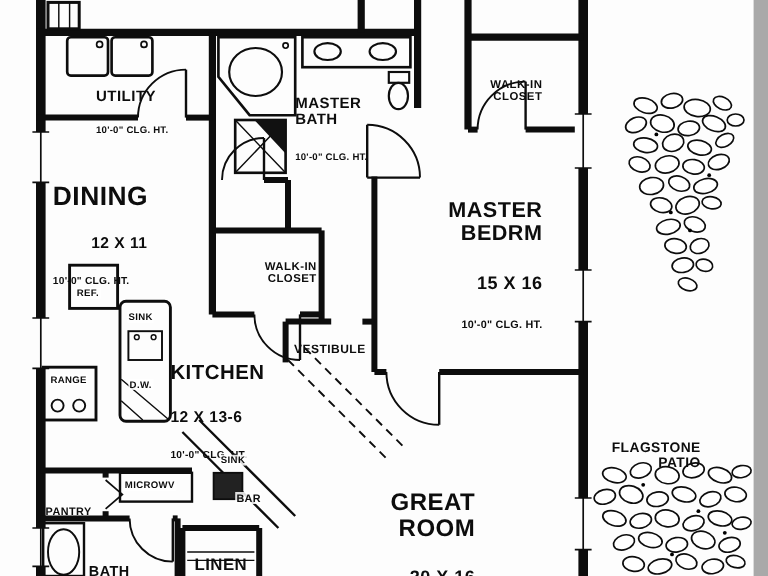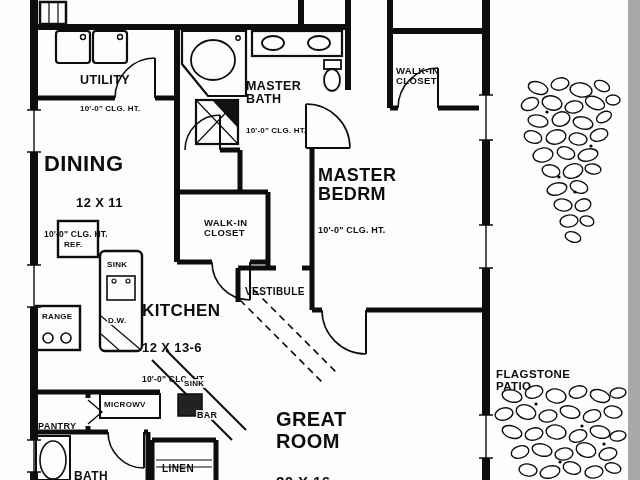--- a/index.html
+++ b/index.html
@@ -3,21 +3,21 @@
 <meta charset="utf-8">
 <style>
   html,body{margin:0;padding:0;background:#ffffff;}
   #plan{position:relative;width:640px;height:480px;background:#fdfdfd;overflow:hidden;
         font-family:"Liberation Sans",sans-serif;color:#111;}
   #linework{position:absolute;left:0;top:0;}
   .lbl{position:absolute;font-weight:bold;color:#0d0d0d;line-height:1.1;white-space:pre-line;}
   .rn{white-space:pre-line;letter-spacing:0.4px;}
   .rd{white-space:pre-line;letter-spacing:0.4px;}
   .rc{white-space:pre-line;letter-spacing:0.2px;}
-  .center{text-align:left;}
+  .center{text-align:right;}
   .fx{position:absolute;font-weight:bold;font-size:8px;letter-spacing:0.3px;color:#0d0d0d;
       white-space:pre-line;background:rgba(255,255,255,0.85);padding:0 1px;}
 </style>
 </head>
 <body>
 
 <div id="plan">
 
   <svg id="linework" width="640" height="480" viewBox="0 0 640 480">
 
@@ -265,20 +265,21 @@
   </div>
 
   <div class="lbl center" style="left:396px;top:48px;width:56px;">
     <div class="rn" style="font-size:9.5px;">WALK-IN
 CLOSET</div>
   </div>
 
   <div class="lbl center" style="left:318px;top:148px;width:134px;">
     <div class="rn" style="font-size:18px;">MASTER
 BEDRM</div>
+    <div class="rd" style="font-size:15px;margin-top:6px;">15 X 16</div>
     <div class="rc" style="font-size:9px;margin-top:3px;">10'-0" CLG. HT.</div>
   </div>
 
   <div class="lbl center" style="left:204px;top:200px;width:60px;">
     <div class="rn" style="font-size:9.5px;">WALK-IN
 CLOSET</div>
   </div>
 
   <div class="lbl" style="left:142px;top:284px;">
     <div class="rn" style="font-size:17px;">KITCHEN</div>
@@ -304,21 +305,21 @@
   <div class="lbl center" style="left:496px;top:350px;width:88px;">
     <div class="rn" style="font-size:11.5px;">FLAGSTONE
 PATIO</div>
   </div>
 
   <div class="lbl" style="left:74px;top:452px;">
     <div class="rn" style="font-size:12px;">BATH</div>
   </div>
 
   <div class="lbl" style="left:162px;top:445px;">
-    <div class="rn" style="font-size:10px;text-align:right;">LINEN</div>
+    <div class="rn" style="font-size:14px;text-align:right;">LINEN</div>
   </div>
 
   <div class="fx" style="left:63px;top:226px;margin-top:14px;">REF.</div>
   <div class="fx" style="left:106px;top:260px;">SINK</div>
   <div class="fx" style="left:41px;top:312px;">RANGE</div>
   <div class="fx" style="left:107px;top:316px;">D.W.</div>
   <div class="fx" style="left:103px;top:400px;">MICROWV</div>
   <div class="fx" style="left:183px;top:379px;">SINK</div>
   <div class="fx" style="left:196px;top:410px;font-size:9px;">BAR</div>
 

